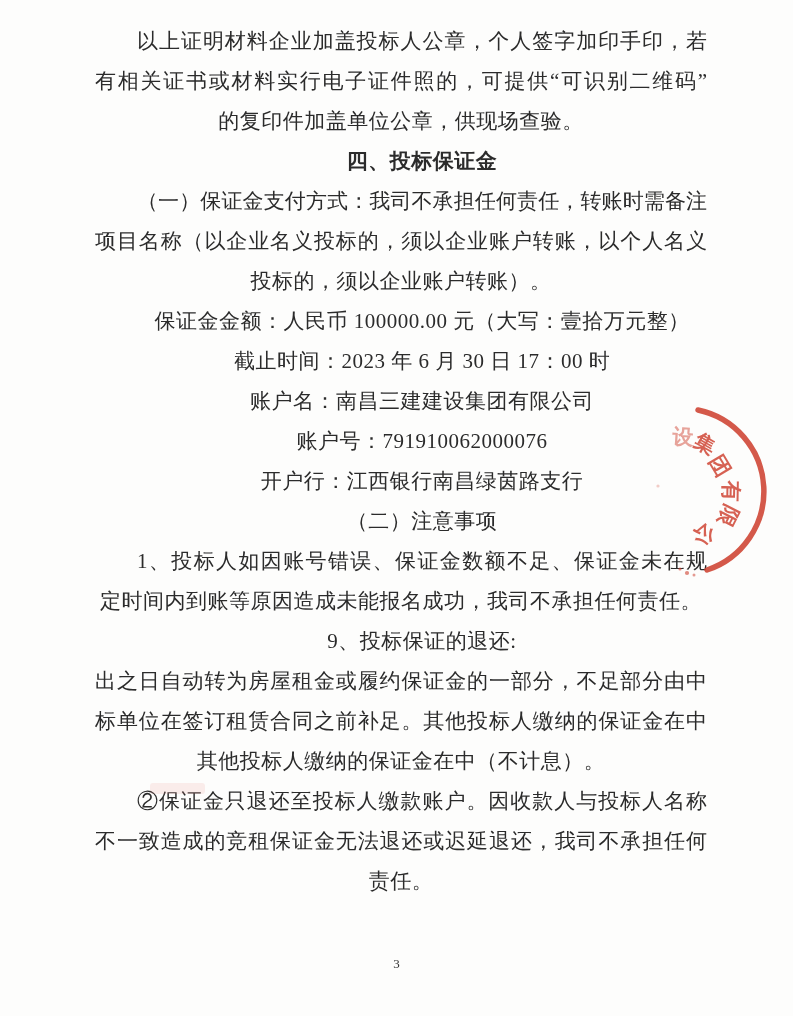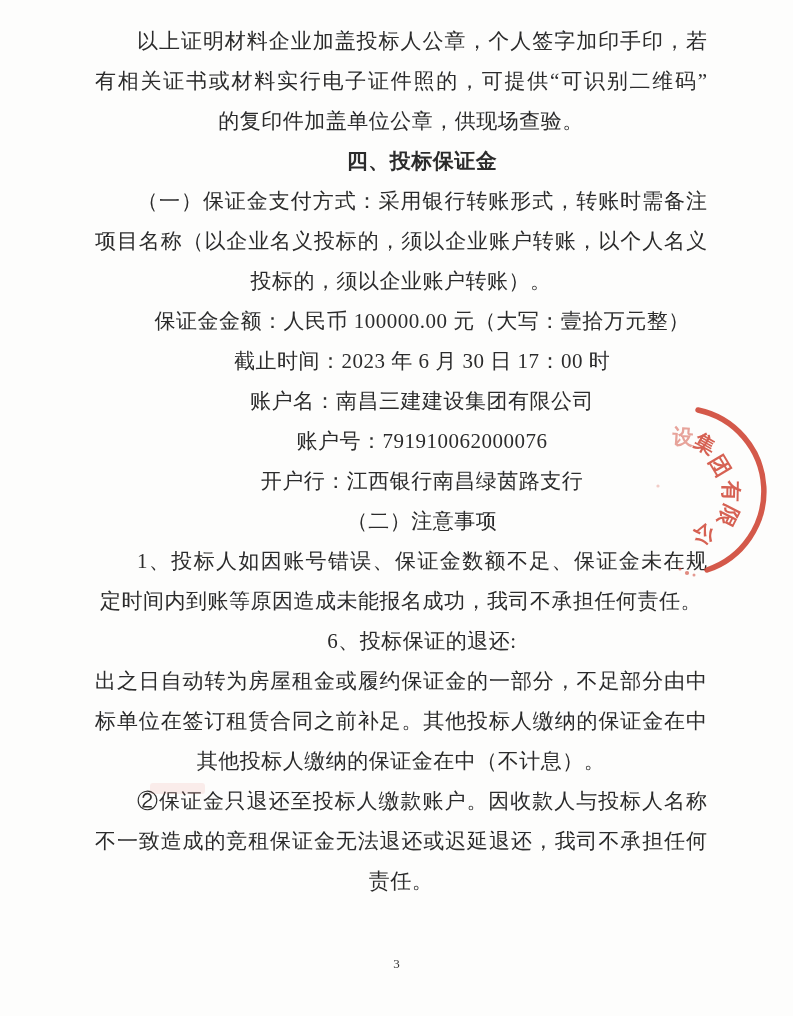--- a/index.html
+++ b/index.html
@@ -85,32 +85,32 @@
 </head>
 <body>
 
 <div class="page" style="--seal-color: #cf4332;">
 
   <div class="text-block" id="lines-container">
       <div class="line indent justify">以上证明材料企业加盖投标人公章，个人签字加印手印，若</div>
       <div class="line justify">有相关证书或材料实行电子证件照的，可提供“可识别二维码”</div>
       <div class="line">的复印件加盖单位公章，供现场查验。</div>
       <div class="line indent bold">四、投标保证金</div>
-      <div class="line indent justify">（一）保证金支付方式：采用银行转账形式，转账时需备注</div>
+      <div class="line indent justify">（一）保证金支付方式：我司不承担任何责任，转账时需备注</div>
       <div class="line justify">项目名称（以企业名义投标的，须以企业账户转账，以个人名义</div>
       <div class="line">投标的，须以企业账户转账）。</div>
       <div class="line indent">保证金金额：人民币 100000.00 元（大写：壹拾万元整）</div>
       <div class="line indent">截止时间：2023 年 6 月 30 日 17：00 时</div>
       <div class="line indent">账户名：南昌三建建设集团有限公司</div>
       <div class="line indent">账户号：791910062000076</div>
       <div class="line indent">开户行：江西银行南昌绿茵路支行</div>
       <div class="line indent">（二）注意事项</div>
       <div class="line indent justify">1、投标人如因账号错误、保证金数额不足、保证金未在规</div>
       <div class="line">定时间内到账等原因造成未能报名成功，我司不承担任何责任。</div>
-      <div class="line indent">6、投标保证的退还:</div>
+      <div class="line indent">9、投标保证的退还:</div>
       <div class="line justify">出之日自动转为房屋租金或履约保证金的一部分，不足部分由中</div>
       <div class="line justify">标单位在签订租赁合同之前补足。其他投标人缴纳的保证金在中</div>
       <div class="line">其他投标人缴纳的保证金在中（不计息）。</div>
       <div class="line indent justify">②保证金只退还至投标人缴款账户。因收款人与投标人名称</div>
       <div class="line justify">不一致造成的竞租保证金无法退还或迟延退还，我司不承担任何</div>
       <div class="line">责任。</div>
     </div>
 
   <div class="smudge"></div>
 

